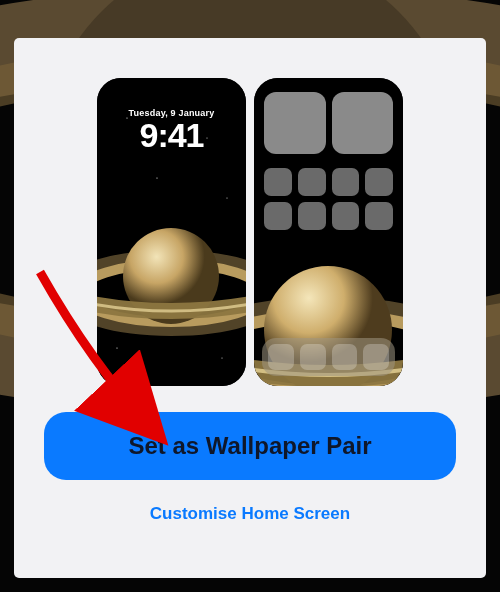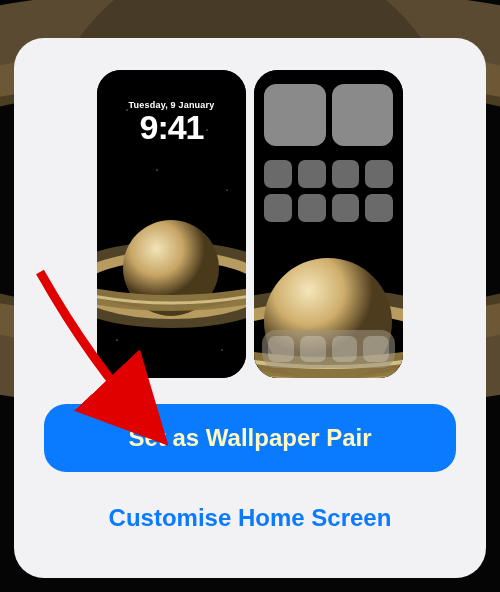--- a/index.html
+++ b/index.html
@@ -16,26 +16,26 @@
     inset: 0;
     z-index: 0;
   }
   .sheet {
     position: absolute;
     left: 14px;
     right: 14px;
     top: 38px;
     bottom: 14px;
     background: #f2f2f4;
-    border-radius: 30px;
+    border-radius: 5px;
     z-index: 1;
     display: flex;
     flex-direction: column;
     align-items: center;
-    padding: 32px 30px 28px 30px;
+    padding: 40px 30px 28px 30px;
   }
   .previews {
     display: flex;
     gap: 8px;
     margin-bottom: 26px;
   }
   .phone {
     width: 149px;
     height: 308px;
     border-radius: 24px;
@@ -109,37 +109,36 @@
   }
   .dock .dslot {
     flex: 1;
     background: rgba(255,255,255,0.25);
     border-radius: 7px;
   }
   .primary-btn {
     width: 100%;
     height: 68px;
     background: #0a7aff;
-    color: #fef9c3;
+    color: #0f172a;
     border: none;
     border-radius: 22px;
     font-size: 24px;
     font-weight: 700;
     cursor: pointer;
   }
   .secondary-btn {
     width: 100%;
     background: transparent;
     color: #0a7aff;
     border: none;
-    font-size: 24px;
+    font-size: 17px;
     font-weight: 700;
     padding: 24px 0 6px 0;
     cursor: pointer;
-    margin-top: 8px;
   }
   .arrow {
     position: absolute;
     z-index: 2;
     left: 22px;
     top: 264px;
     pointer-events: none;
   }
 </style>
 </head>

